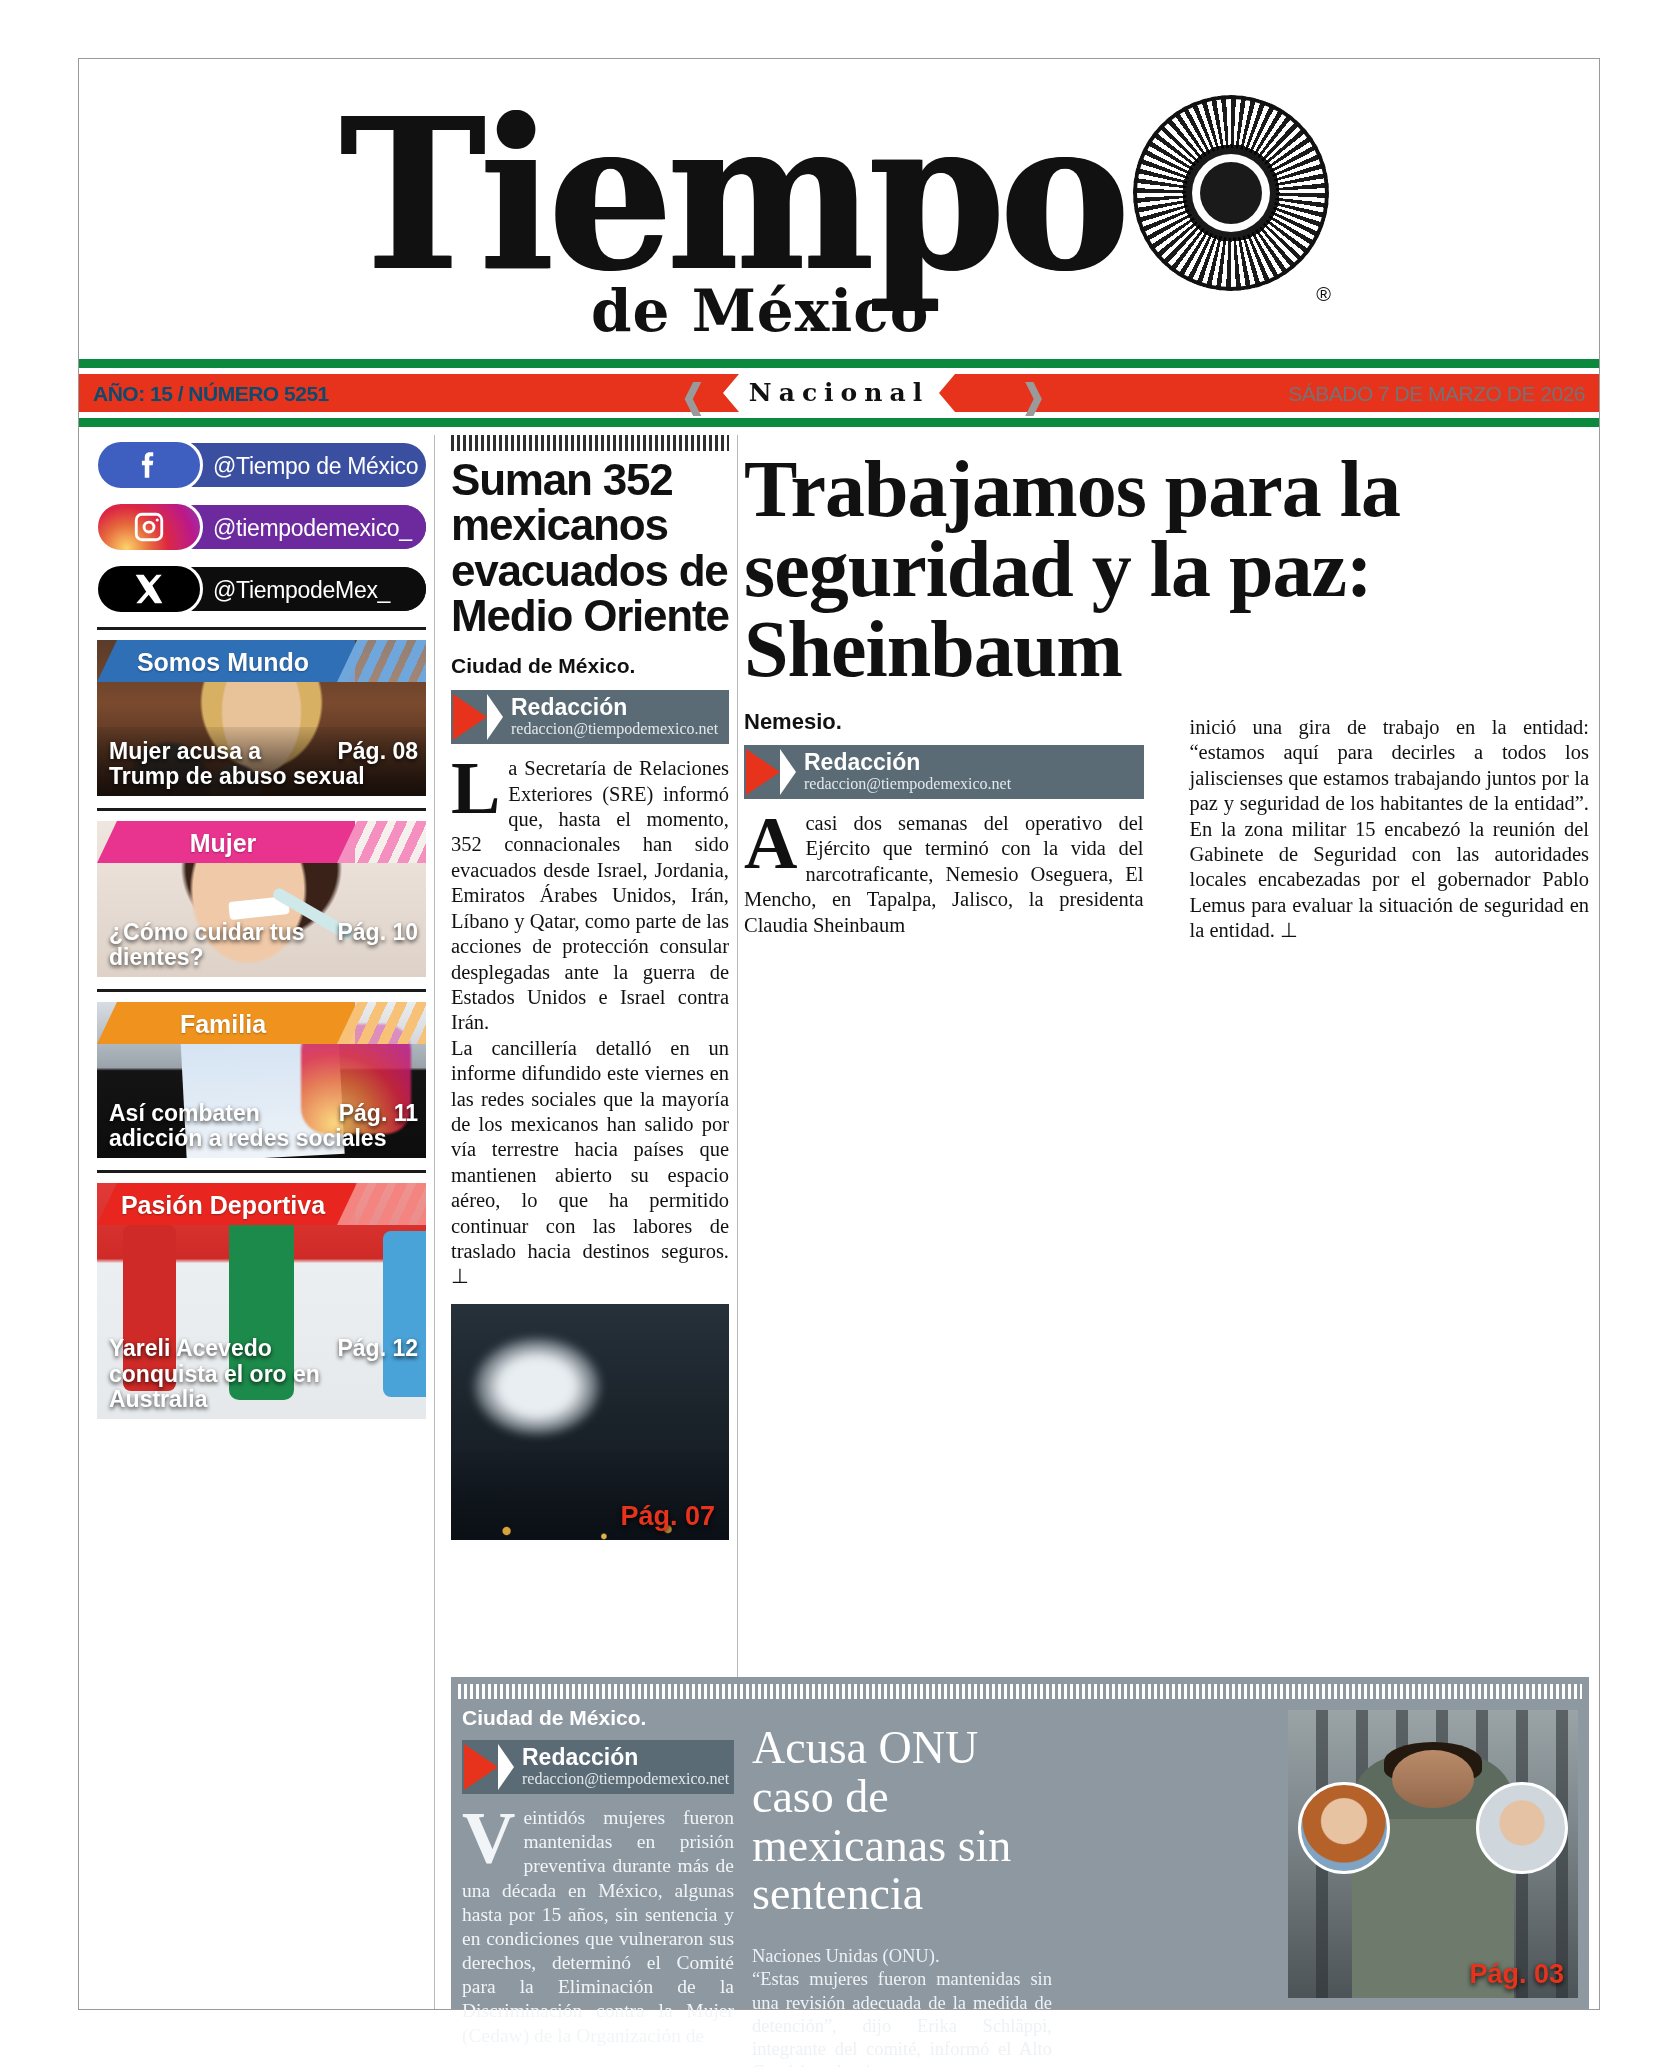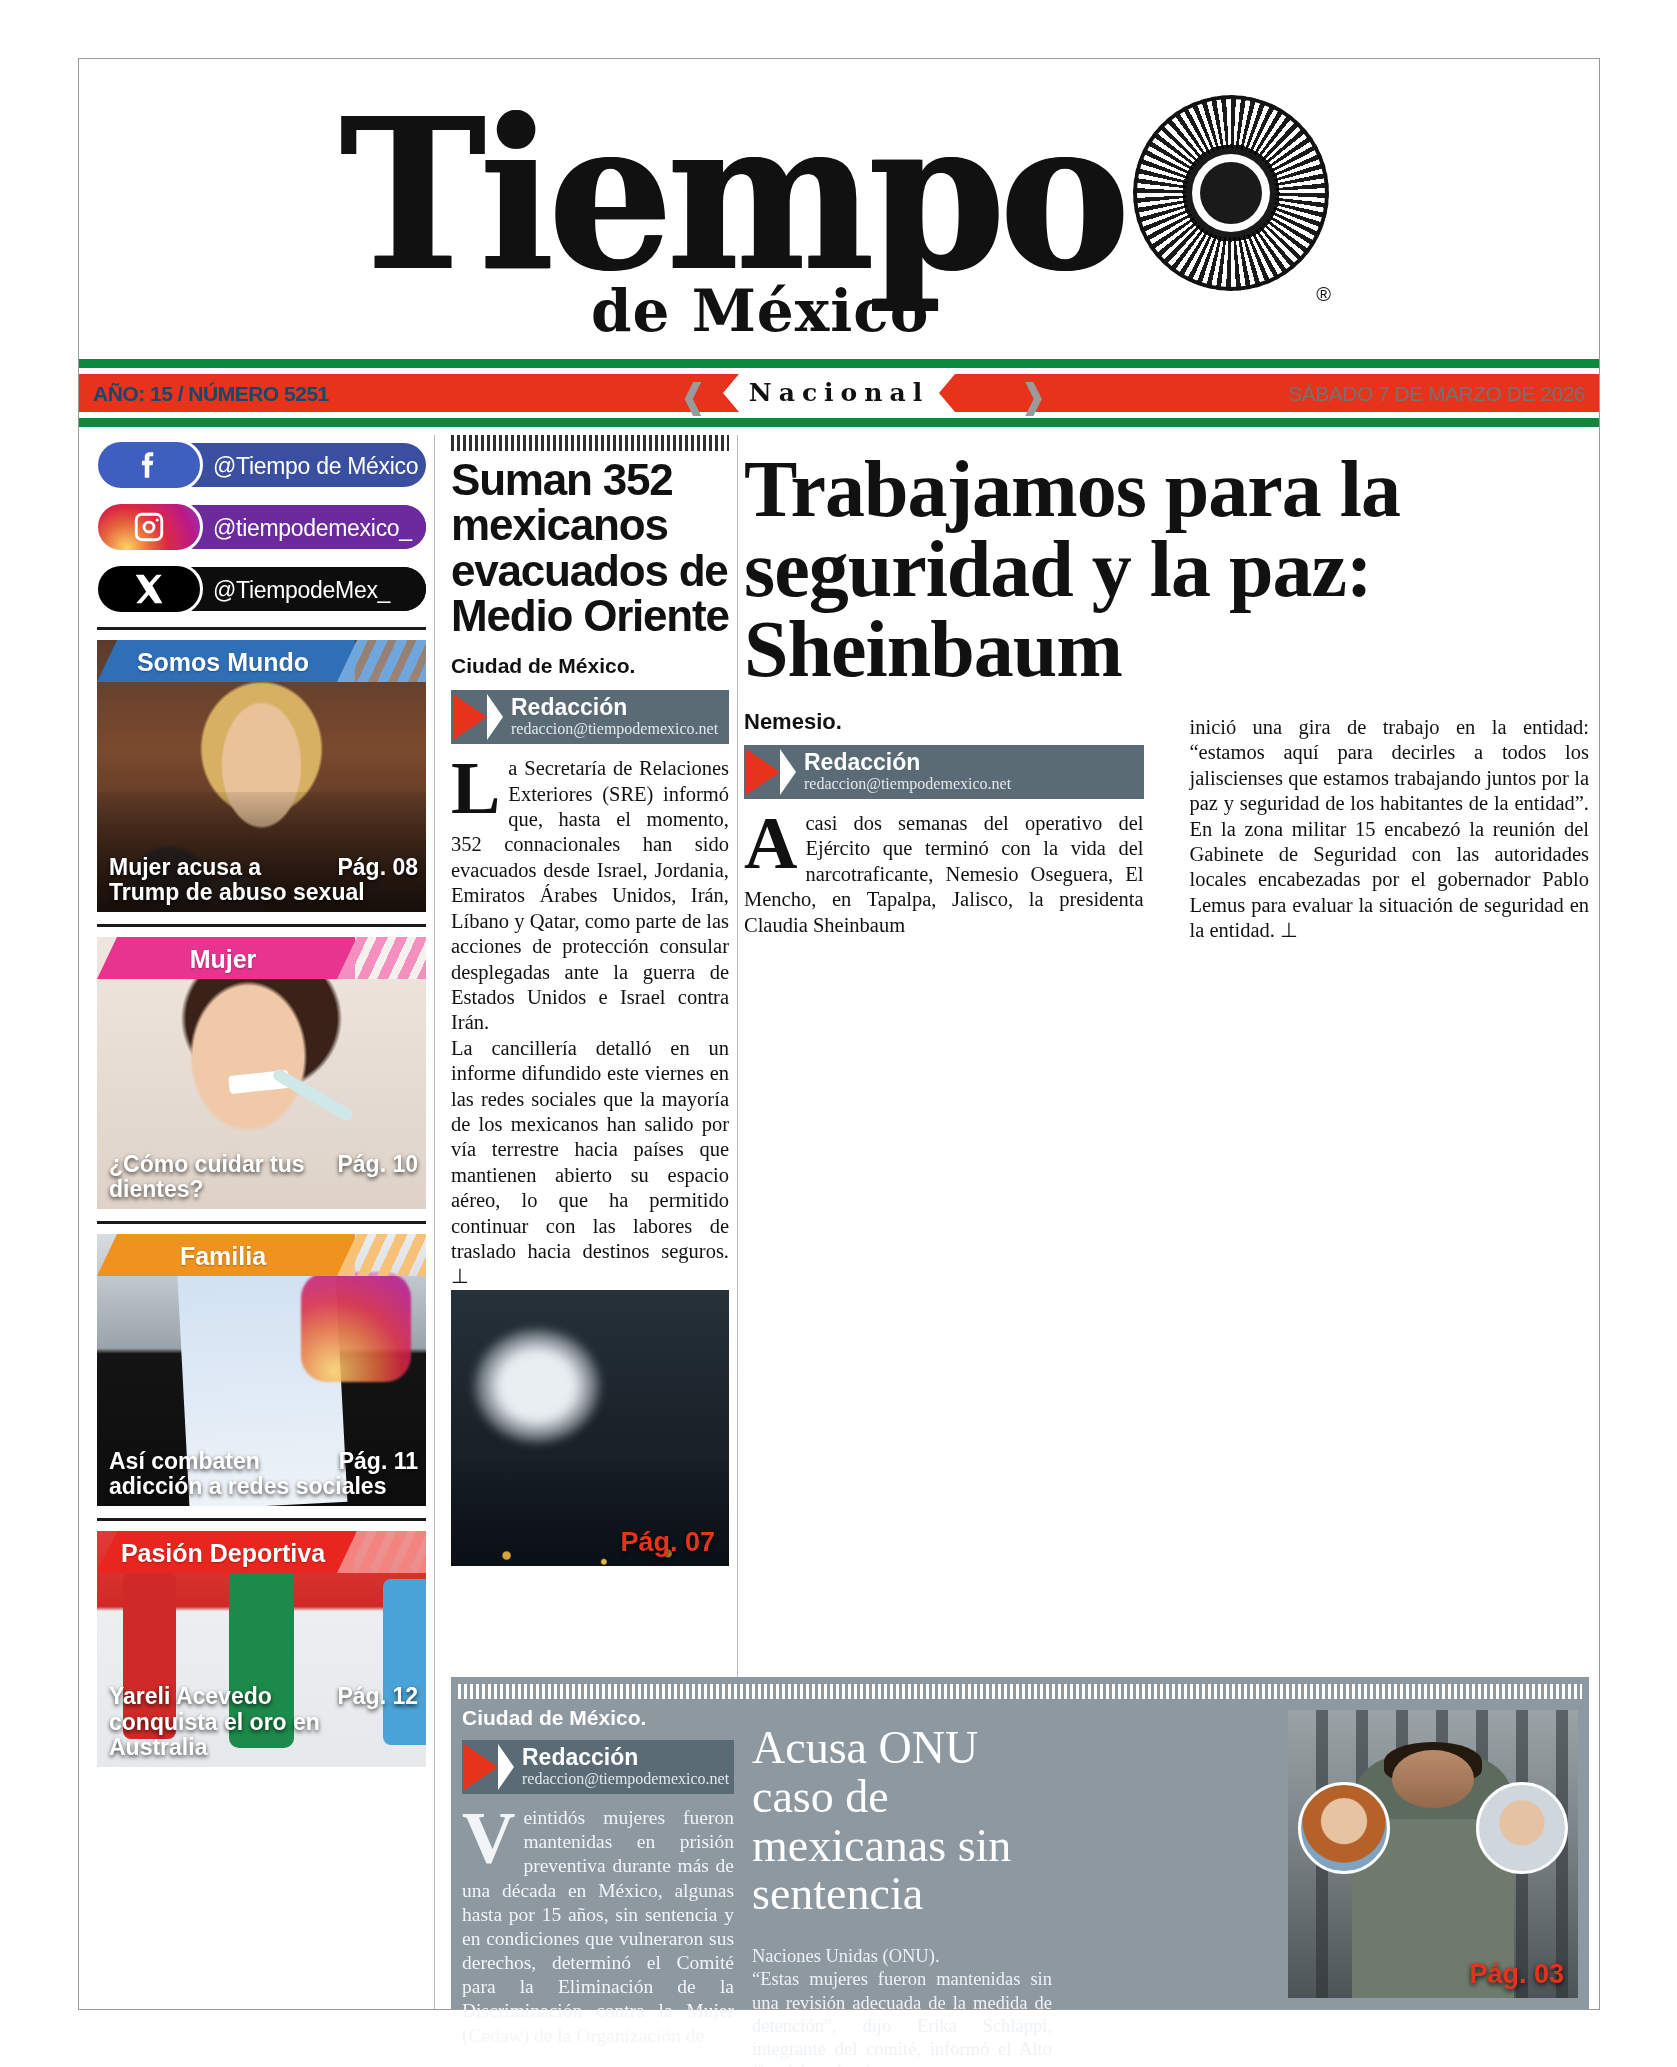--- a/index.html
+++ b/index.html
@@ -82,21 +82,21 @@
     display:flex;align-items:center;justify-content:center;border:3px solid #fff;box-sizing:border-box;
   }
   .soc-icon.fb{background:#3f5fc0;}
   .soc-icon.ig{background:radial-gradient(circle at 28% 96%,#fdd36a 0%,#e6683c 28%,#dc2743 48%,#cc2366 62%,#bc1888 78%,#8a3ab9 100%);}
   .soc-icon.tw{background:#000;}
   .soc-icon svg{width:34px;height:34px;fill:#fff;}
 
   .hr-thick{height:3px;background:#1a1a1a;margin:12px 8px 10px 8px;}
 
   .promo{position:relative;margin:0 8px;}
-  .promo-img{position:relative;width:100%;height:272px;overflow:hidden;}
+  .promo-img{position:relative;width:100%;height:156px;overflow:hidden;}
   .promo-tag{
     position:absolute;left:0;top:0;width:100%;height:42px;z-index:5;
   }
   .promo-tag .bar{
     position:absolute;left:0;top:0;height:42px;width:258px;
     clip-path:polygon(20px 0,100% 0,100% 100%,0 100%);
   }
   .promo-tag .stripes{
     position:absolute;left:240px;top:0;height:42px;width:110px;
     clip-path:polygon(20px 0,100% 0,calc(100% - 20px) 100%,0 100%);
@@ -239,21 +239,21 @@
   .onu-photo .person{position:absolute;left:22%;top:16%;width:56%;height:84%;
     background:linear-gradient(180deg,#5d6b5e 0 26%,#6d7a6c 26% 100%);border-radius:48px 48px 0 0;}
   .onu-photo .face{position:absolute;left:36%;top:14%;width:28%;height:20%;border-radius:50%;
     background:linear-gradient(180deg,#b98b6a,#94694c);}
   .onu-photo .hair{position:absolute;left:33%;top:11%;width:34%;height:14%;border-radius:50% 50% 30% 30%;background:#23190f;}
   .circ{position:absolute;width:86px;height:86px;border-radius:50%;border:3px solid #fff;overflow:hidden;z-index:4;}
   .circ.l{left:10px;top:72px;background:radial-gradient(circle at 50% 42%,#e8c3a2 0 34%,#b5612a 36% 62%,#7fa3c0 64% 100%);}
   .circ.r{right:10px;top:72px;background:radial-gradient(circle at 50% 44%,#e6c2a4 0 34%,#cfd6dc 36% 100%);}
 
   
-  .smoke-photo{position:relative;width:100%;height:276px;overflow:hidden;text-align:center;}
+  .smoke-photo{position:relative;width:100%;height:236px;margin-top:14px;overflow:hidden;text-align:center;}
 </style>
 </head>
 <body>
 
 <div class="page">
 <div class="sheet">
 
   <div class="masthead">
     <div class="logo-wrap">
       <div class="logo-word">Tiempo</div>

